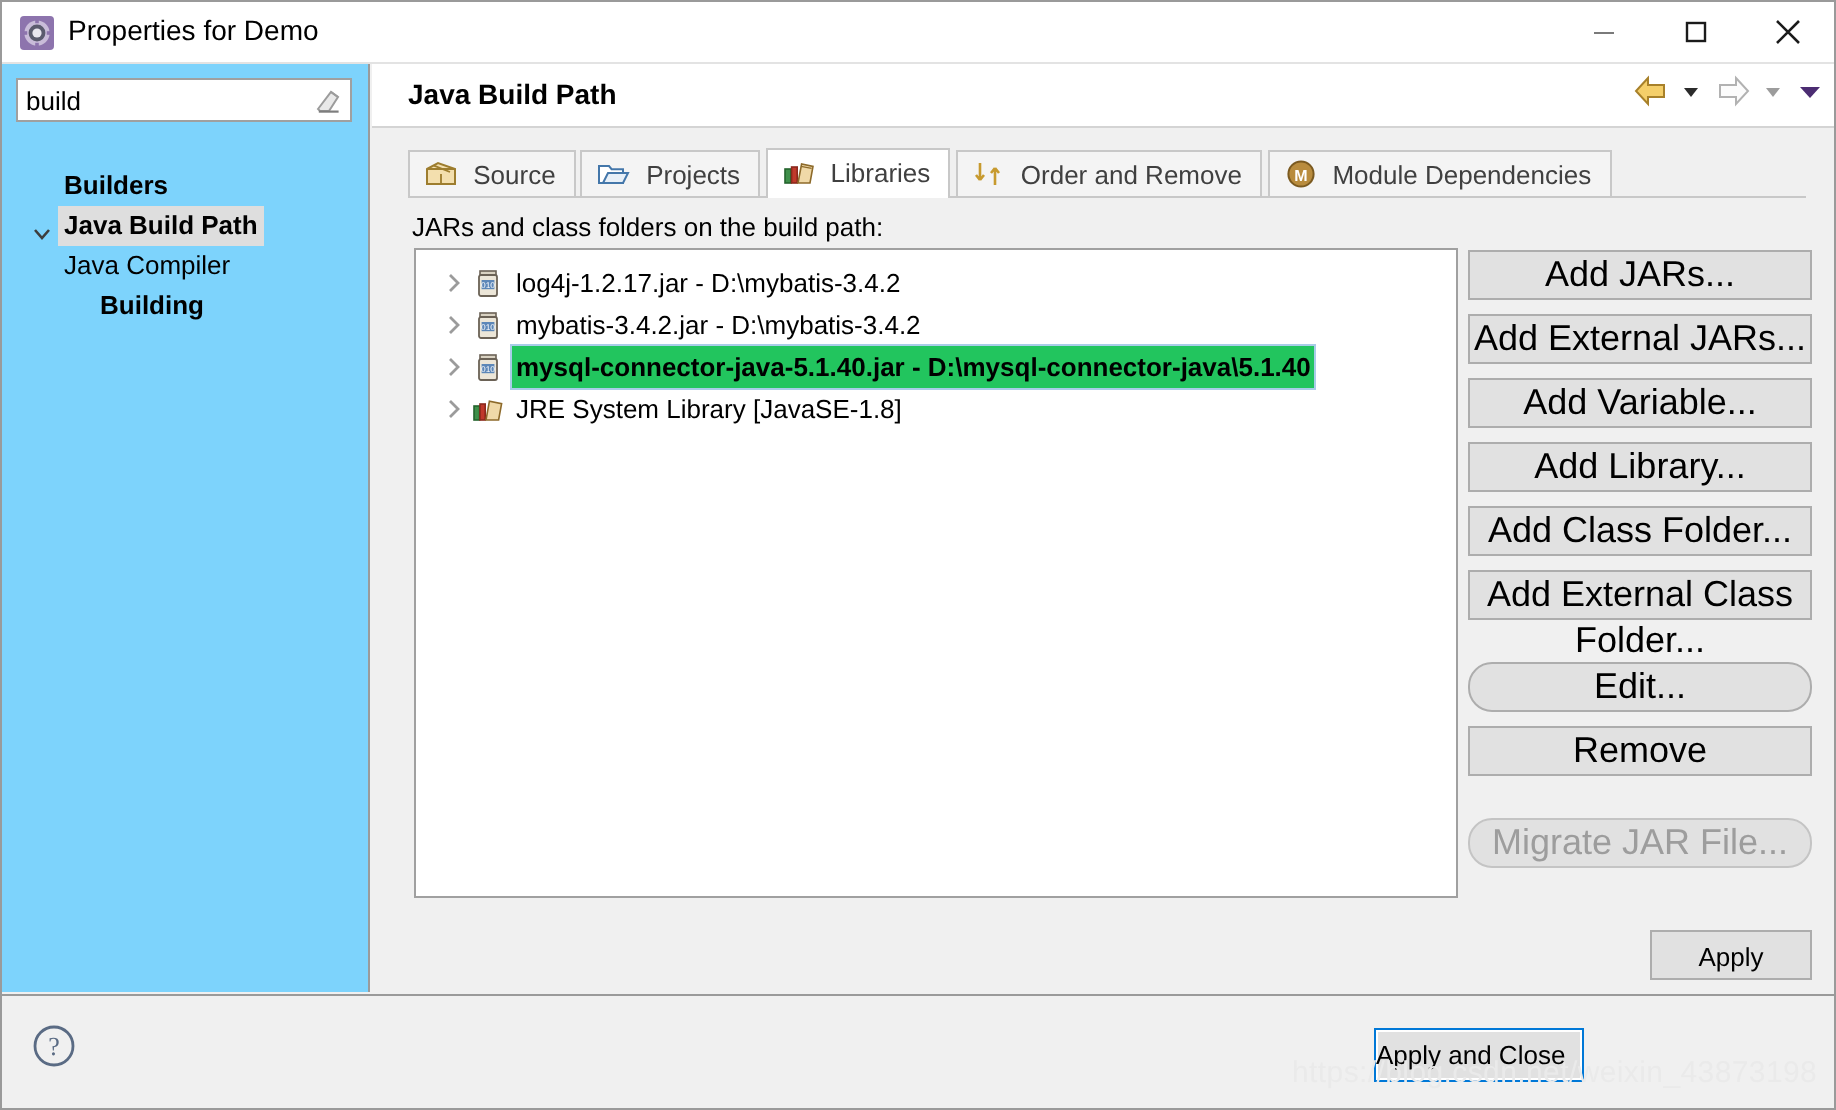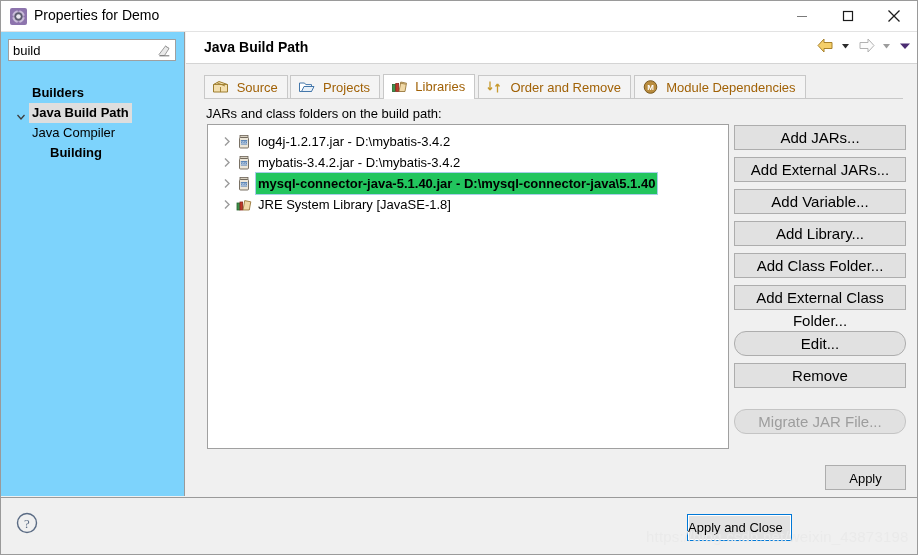--- a/index.html
+++ b/index.html
@@ -125,21 +125,21 @@
   .tab.active{
     background:#ffffff;
     height:25px;
     line-height:24px;
     border-color:#c8c8c8;
     z-index:3;
   }
   .tab .ticon{
     display:inline-block;width:17px;height:16px;vertical-align:-3px;margin-right:4px;
   }
-  .tab .tlab{font-size:13px;color:#a16207;}
+  .tab .tlab{font-size:13px;color:#404040;}
 
   .tabbody{
     position:absolute;left:18px;top:66px;width:699px;height:0;
     border-top:1px solid #c8c8c8;
   }
 
   .section-label{
     position:absolute;left:205px;top:105px;
     font-size:13px;color:#000;
   }
@@ -175,21 +175,21 @@
 
   
   .btncol{
     position:absolute;left:733px;top:124px;width:172px;
   }
   .ebtn{
     display:block;width:172px;height:25px;
     background:#e1e1e1;
     border:1px solid #adadad;
     font-family:"Liberation Sans", sans-serif;
-    font-size:15px;color:#000;
+    font-size:18px;color:#000;
     text-align:center;
     line-height:23px;
     box-sizing:border-box;
     margin-bottom:7px;
     padding:0;
     cursor:default;
   }
   .ebtn.gap{margin-top:21px;border-radius:12px;}
   .ebtn.disabled{color:#9d9d9d;background:#e1e1e1;border-color:#c4c4c4;}
 

